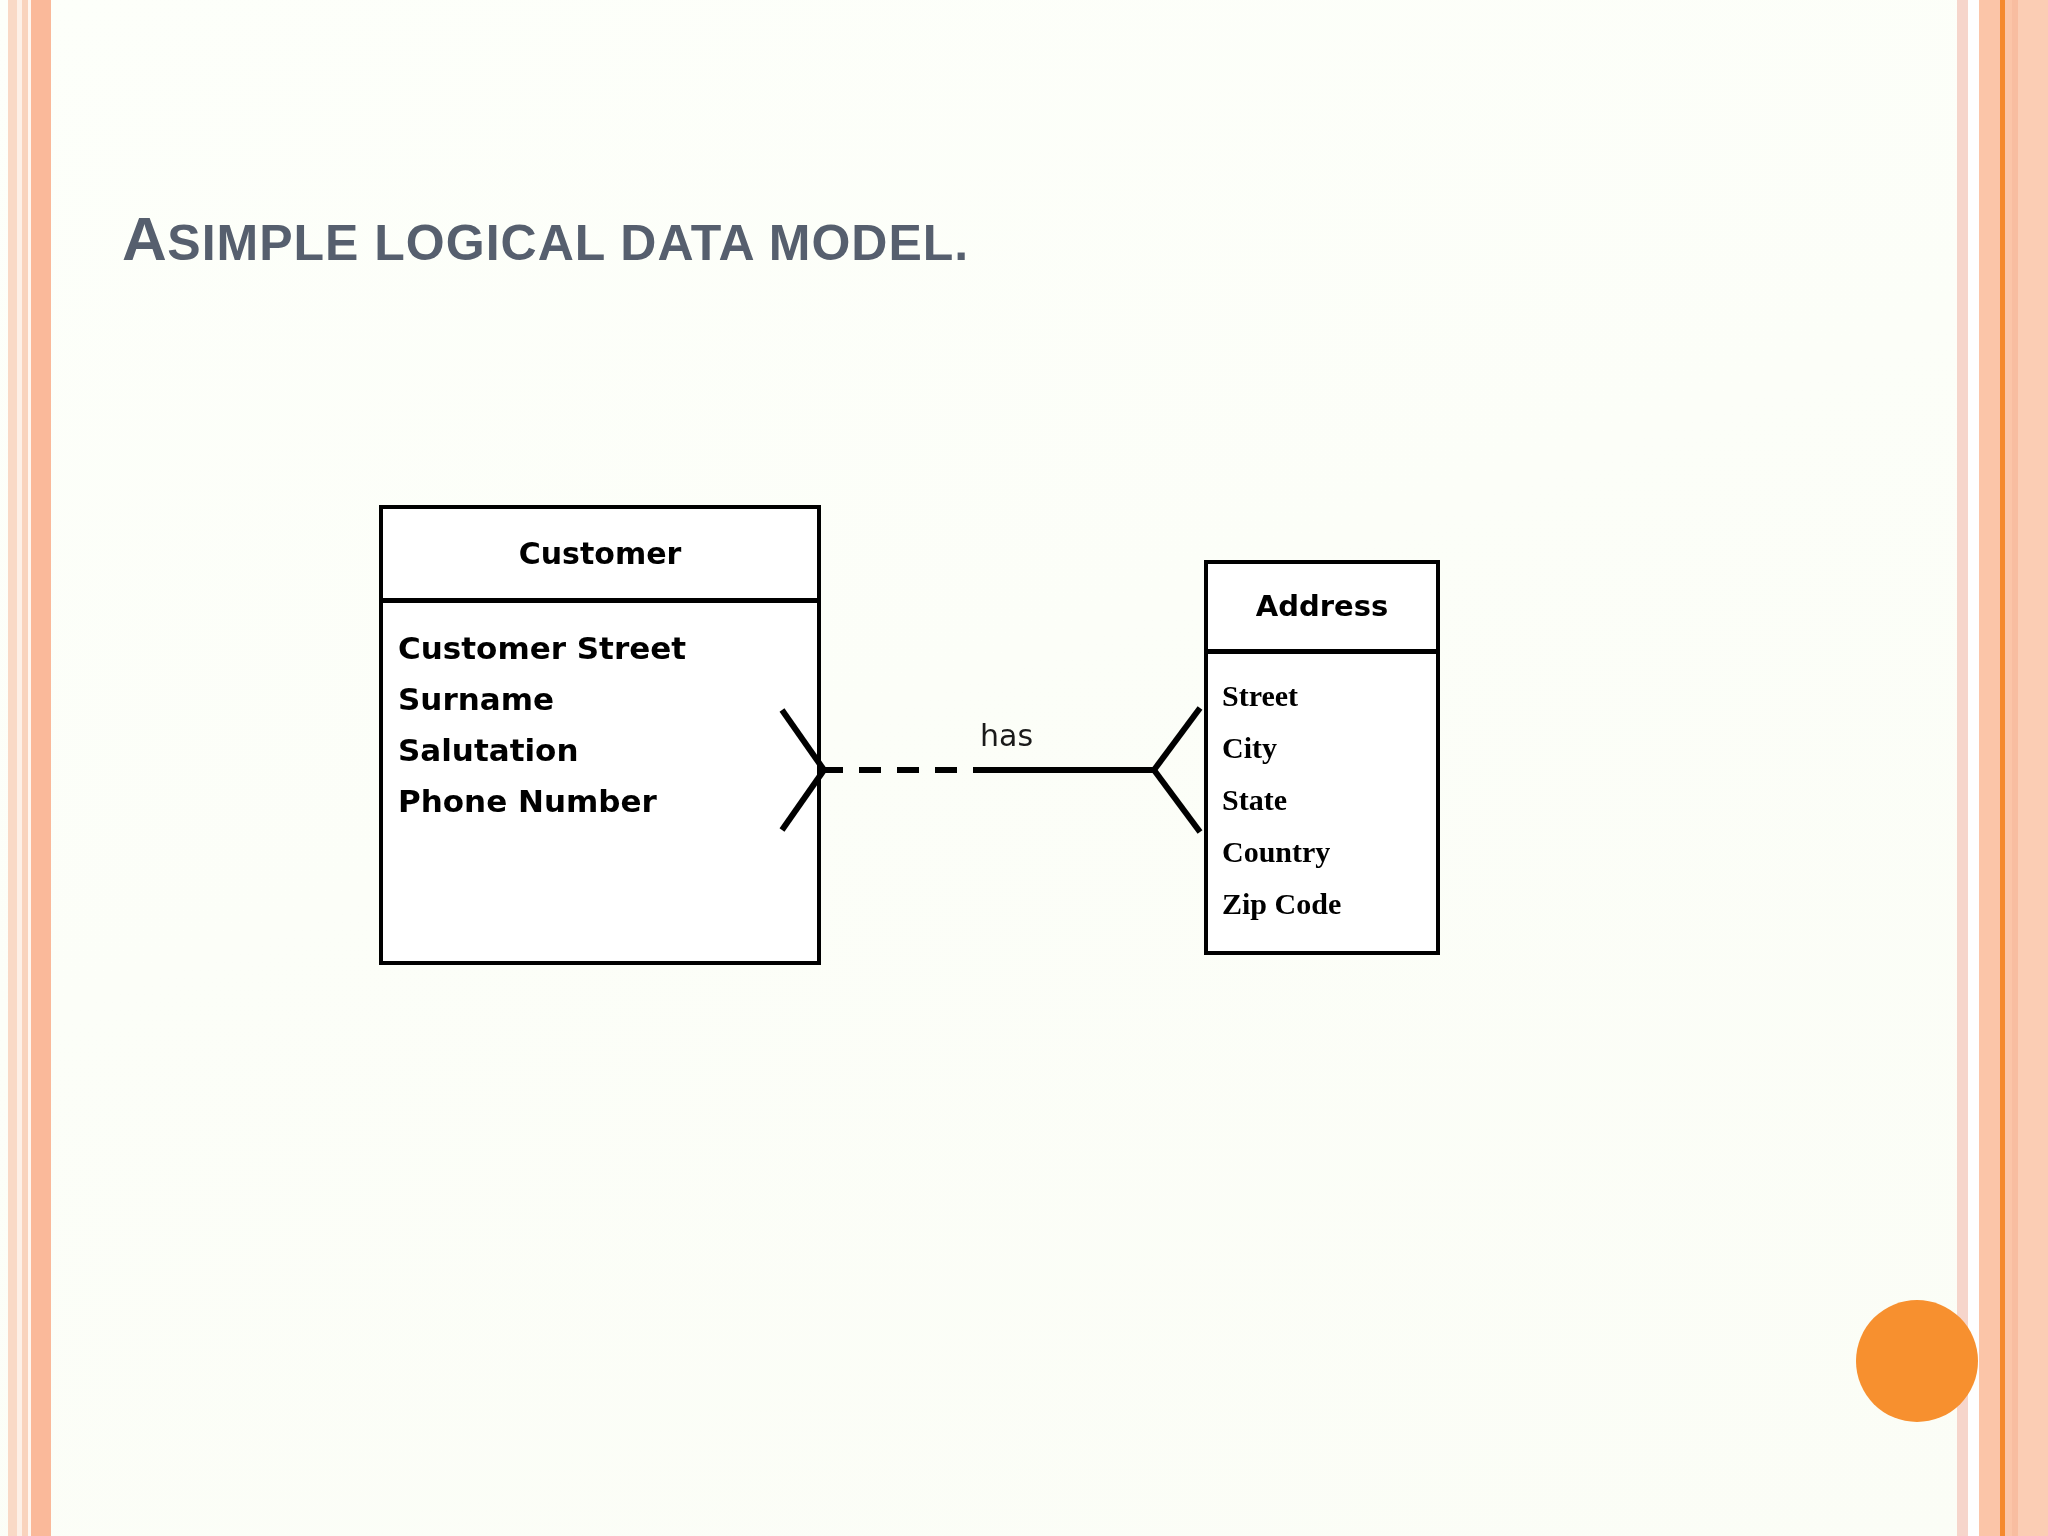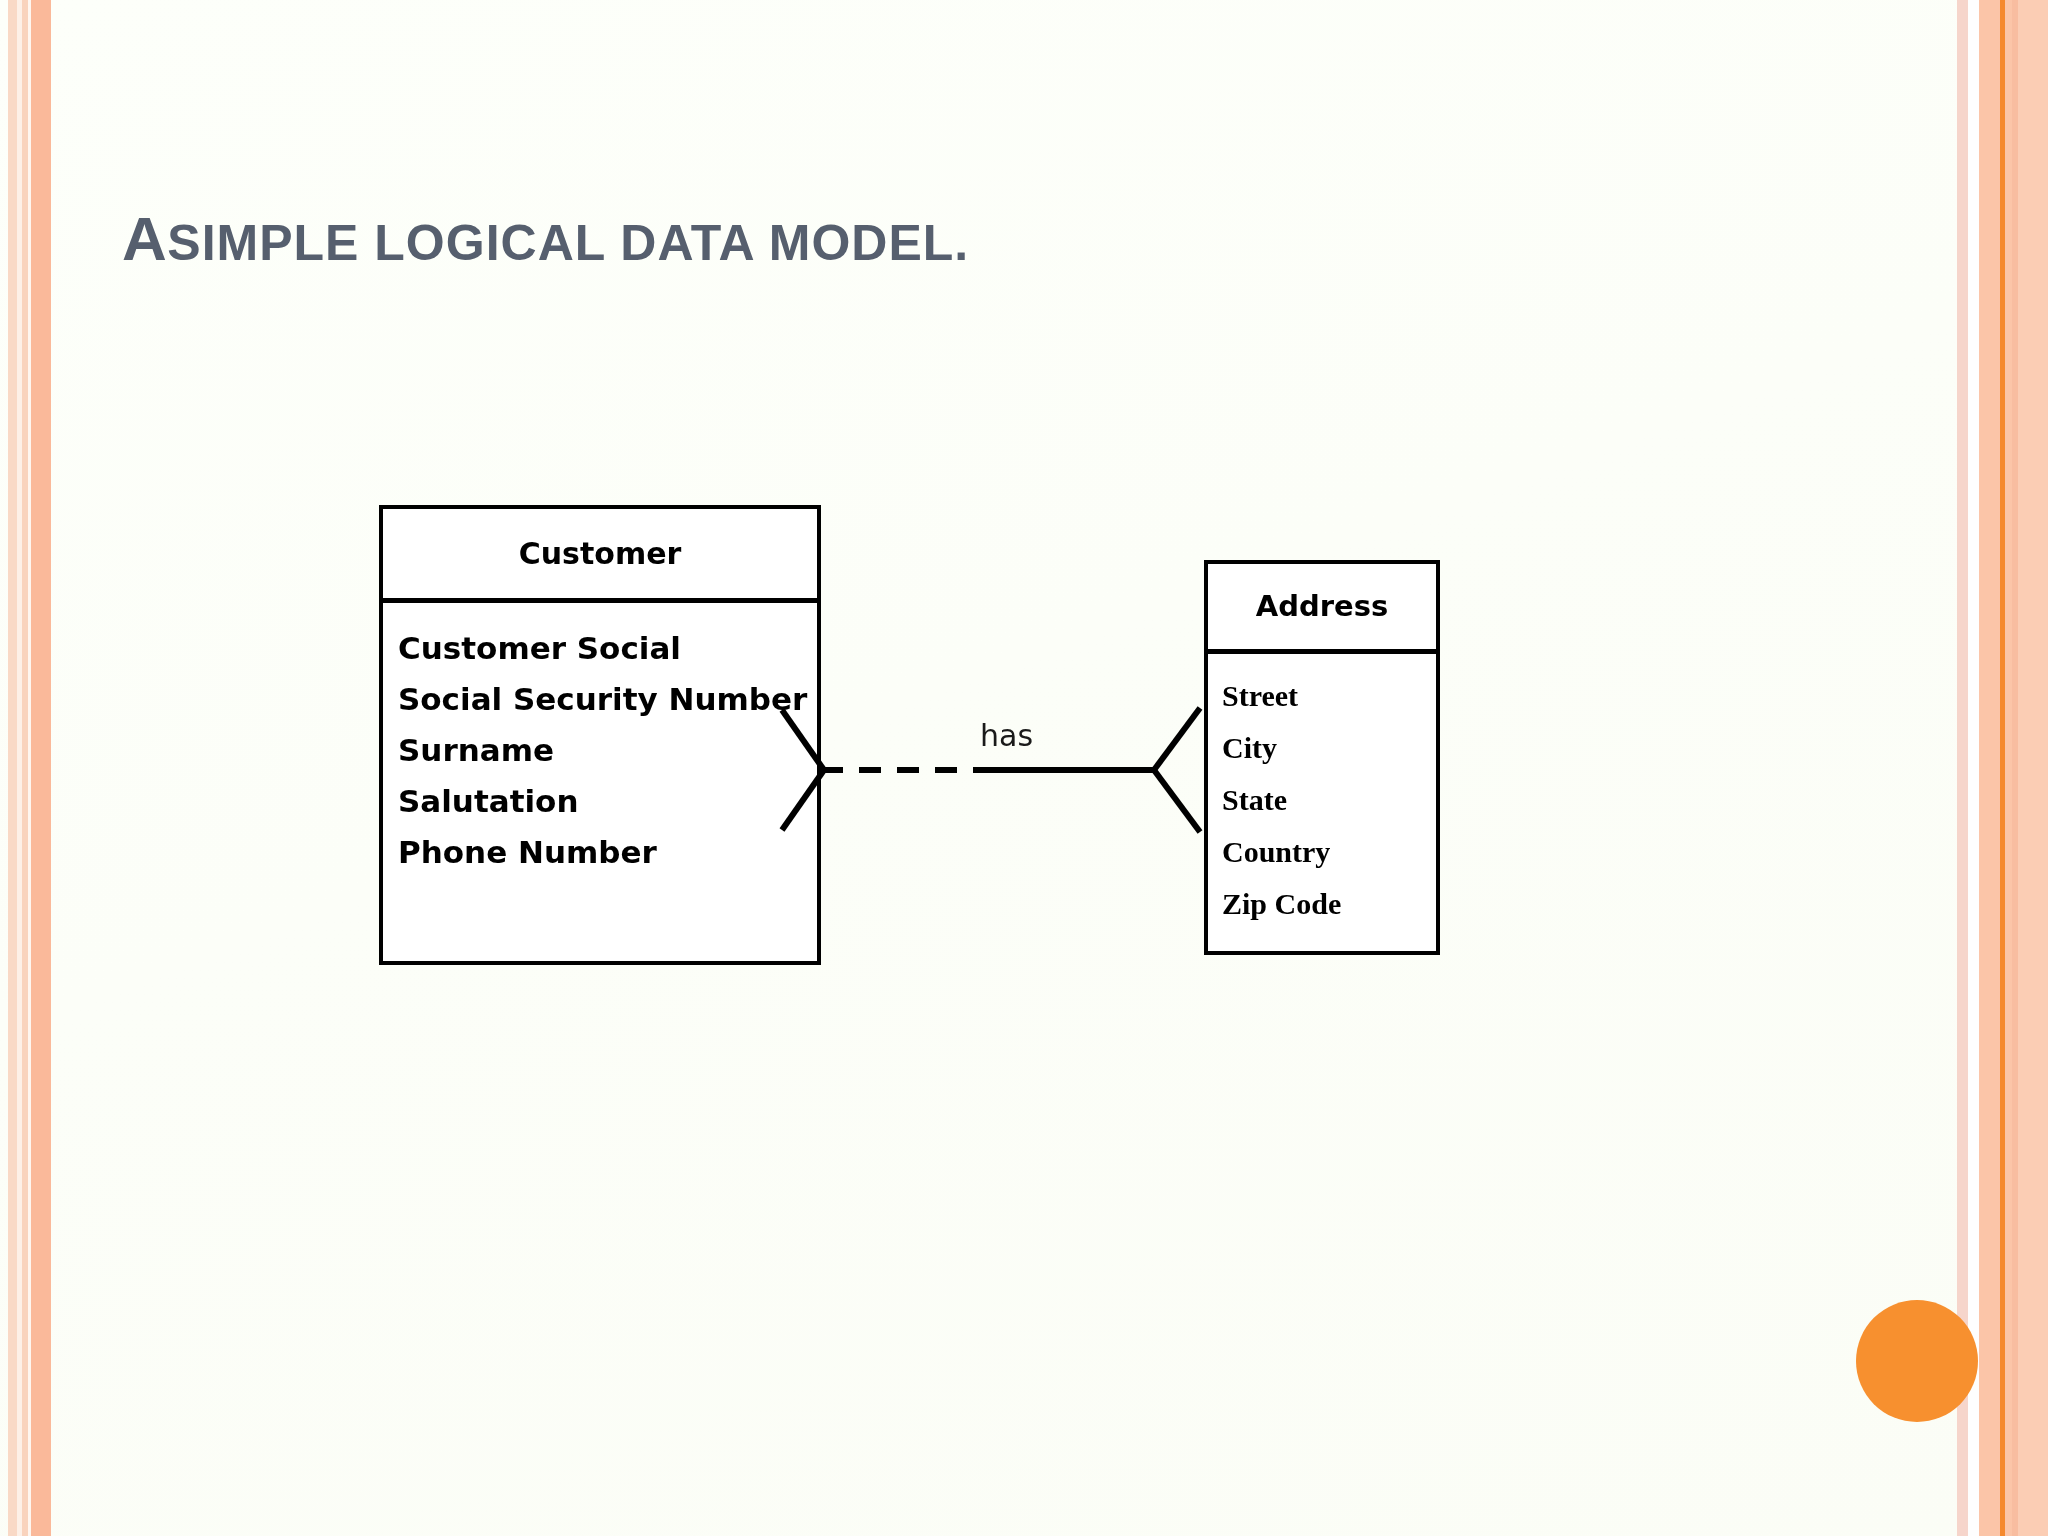--- a/index.html
+++ b/index.html
@@ -200,22 +200,21 @@
   <div class="stripe rb-1"></div>
 
   <div id="title" style="color: rgb(86, 95, 110);"><span class="cap-first">A</span><span class="cap-rest">SIMPLE LOGICAL DATA MODEL.</span></div>
 
   <div id="diagram">
 
     <div class="entity" id="entity-customer">
       <div class="entity-header">Customer</div>
       <div class="entity-divider"></div>
       <div class="entity-attrs">
-        <div class="attr">Customer Social</div>
-        <div class="attr">Social Security Number</div>
+        <div class="attr">Customer Street</div>
         <div class="attr">Surname</div>
         <div class="attr">Salutation</div>
         <div class="attr">Phone Number</div>
       </div>
     </div>
 
     <div class="entity" id="entity-address">
       <div class="entity-header">Address</div>
       <div class="entity-divider"></div>
       <div class="entity-attrs">

